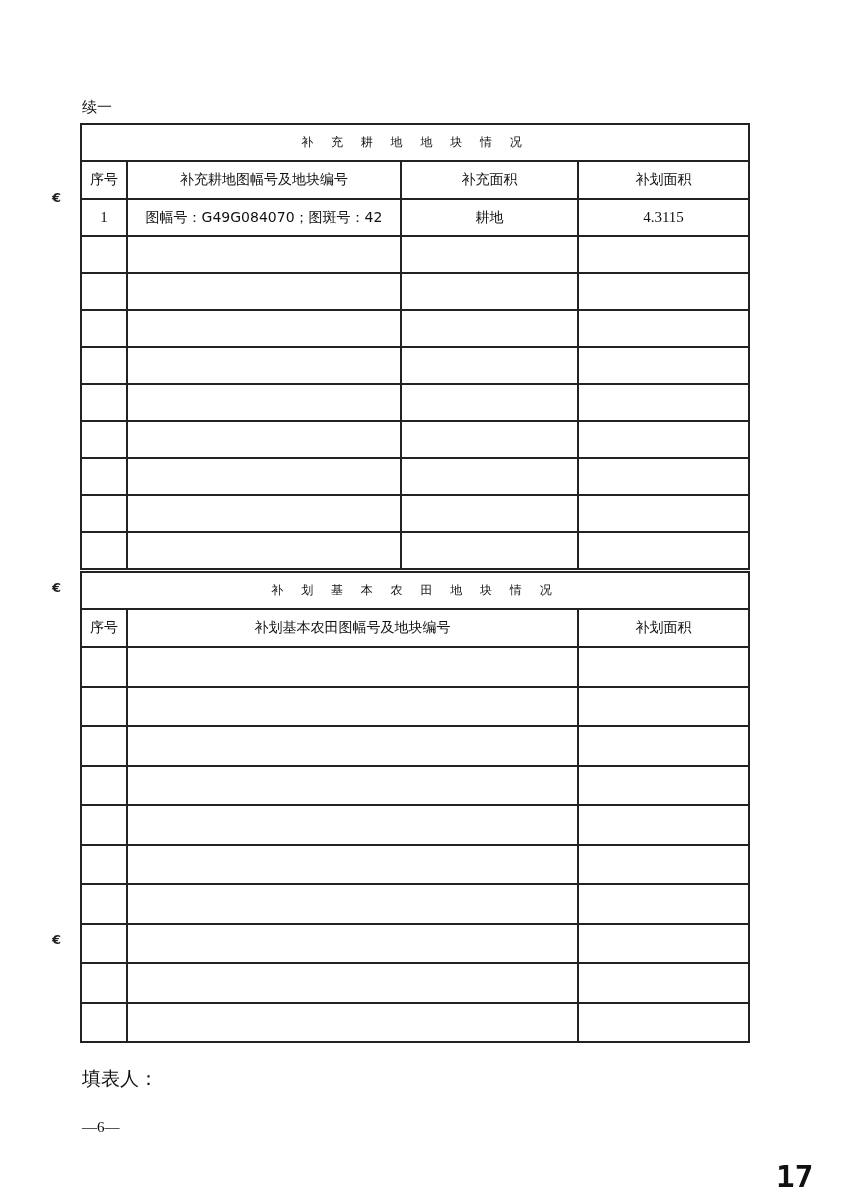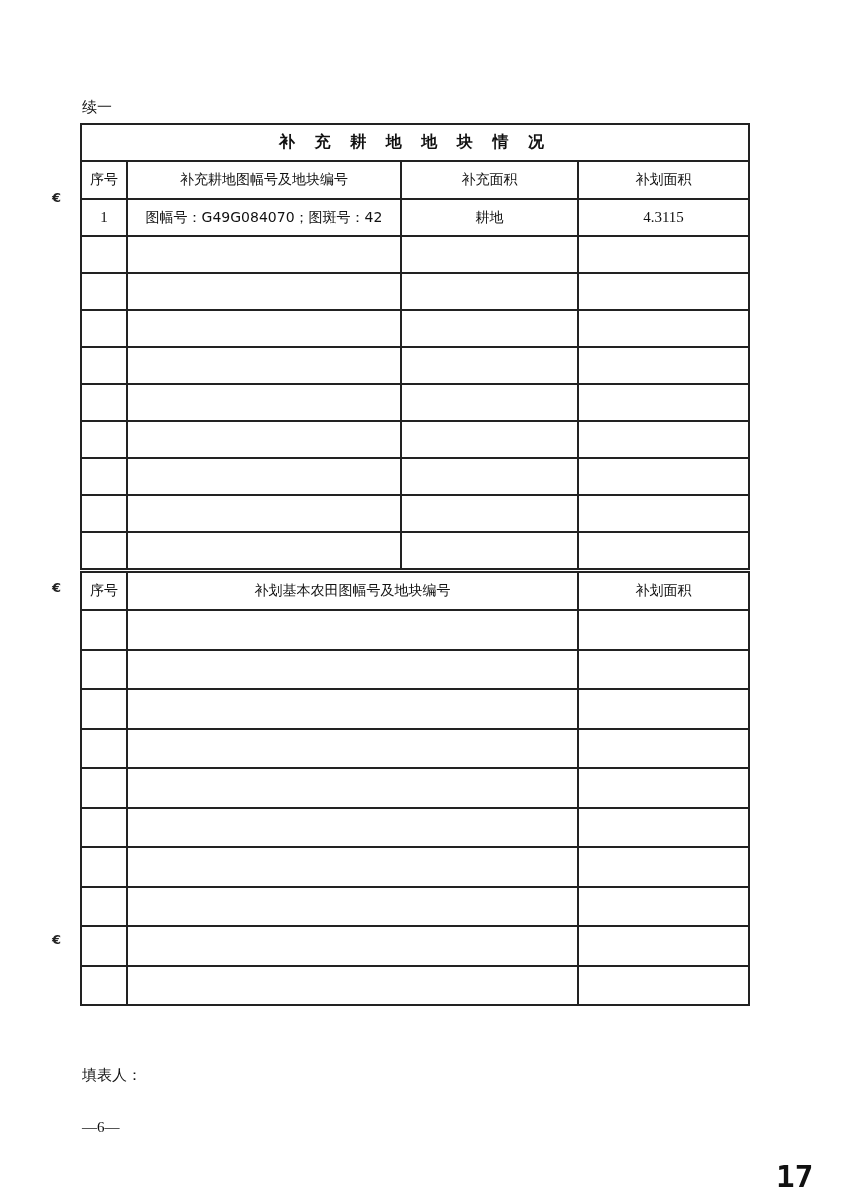--- a/index.html
+++ b/index.html
@@ -3,23 +3,23 @@
 <meta charset="utf-8">
 <style>
   html,body{margin:0;padding:0;background:#fff;}
   body{width:850px;height:1200px;position:relative;overflow:hidden;font-family:"DejaVu Sans","Liberation Sans",sans-serif;color:#111;}
   .abs{position:absolute;}
   .cont{left:82px;top:98px;font-size:15px;text-align:center;}
   table{border-collapse:collapse;position:absolute;left:80px;width:668px;table-layout:fixed;}
   td{border:2px solid #222;font-size:14px;text-align:center;padding:0;vertical-align:middle;}
   .t1{top:123px;}
   .t2{top:571px;}
-  .title{letter-spacing:7px;font-size:16px;font-weight:bold;}
+  .title{letter-spacing:7px;font-size:12px;}
   .num{font-family:"Liberation Serif","DejaVu Serif",serif;font-size:15px;}
-  .filler{left:82px;top:1066px;font-size:15px;}
+  .filler{left:82px;top:1066px;font-size:19px;}
   .page{left:82px;top:1119px;font-size:15px;font-family:"Liberation Serif",serif;}
   .stamp{left:776px;top:1158px;font-size:31px;font-weight:bold;font-family:"DejaVu Sans Mono",monospace;}
   .mark{color:#222;font-weight:bold;font-size:13px;}
 </style>
 </head>
 <body>
 
 <div class="abs cont">续一</div>
 
 <table class="t1">
@@ -104,20 +104,23 @@
     </tbody>
 </table>
 
 <table class="t2">
   <colgroup>
       <col style="width:46px">
       <col style="width:451px">
       <col style="width:171px">
     </colgroup>
   <tbody>
+      <tr style="height:37px">
+        <td colspan="3" class="title">补 划 基 本 农 田 地 块 情 况</td>
+      </tr>
   <tr style="height:38px">
     <td>序号</td>
     <td>补划基本农田图幅号及地块编号</td>
     <td>补划面积</td>
   </tr>
   </tbody>
     <tbody id="t2body">
       <tr style="height: 39.5px;">
         <td class="num"></td>
         <td></td>

